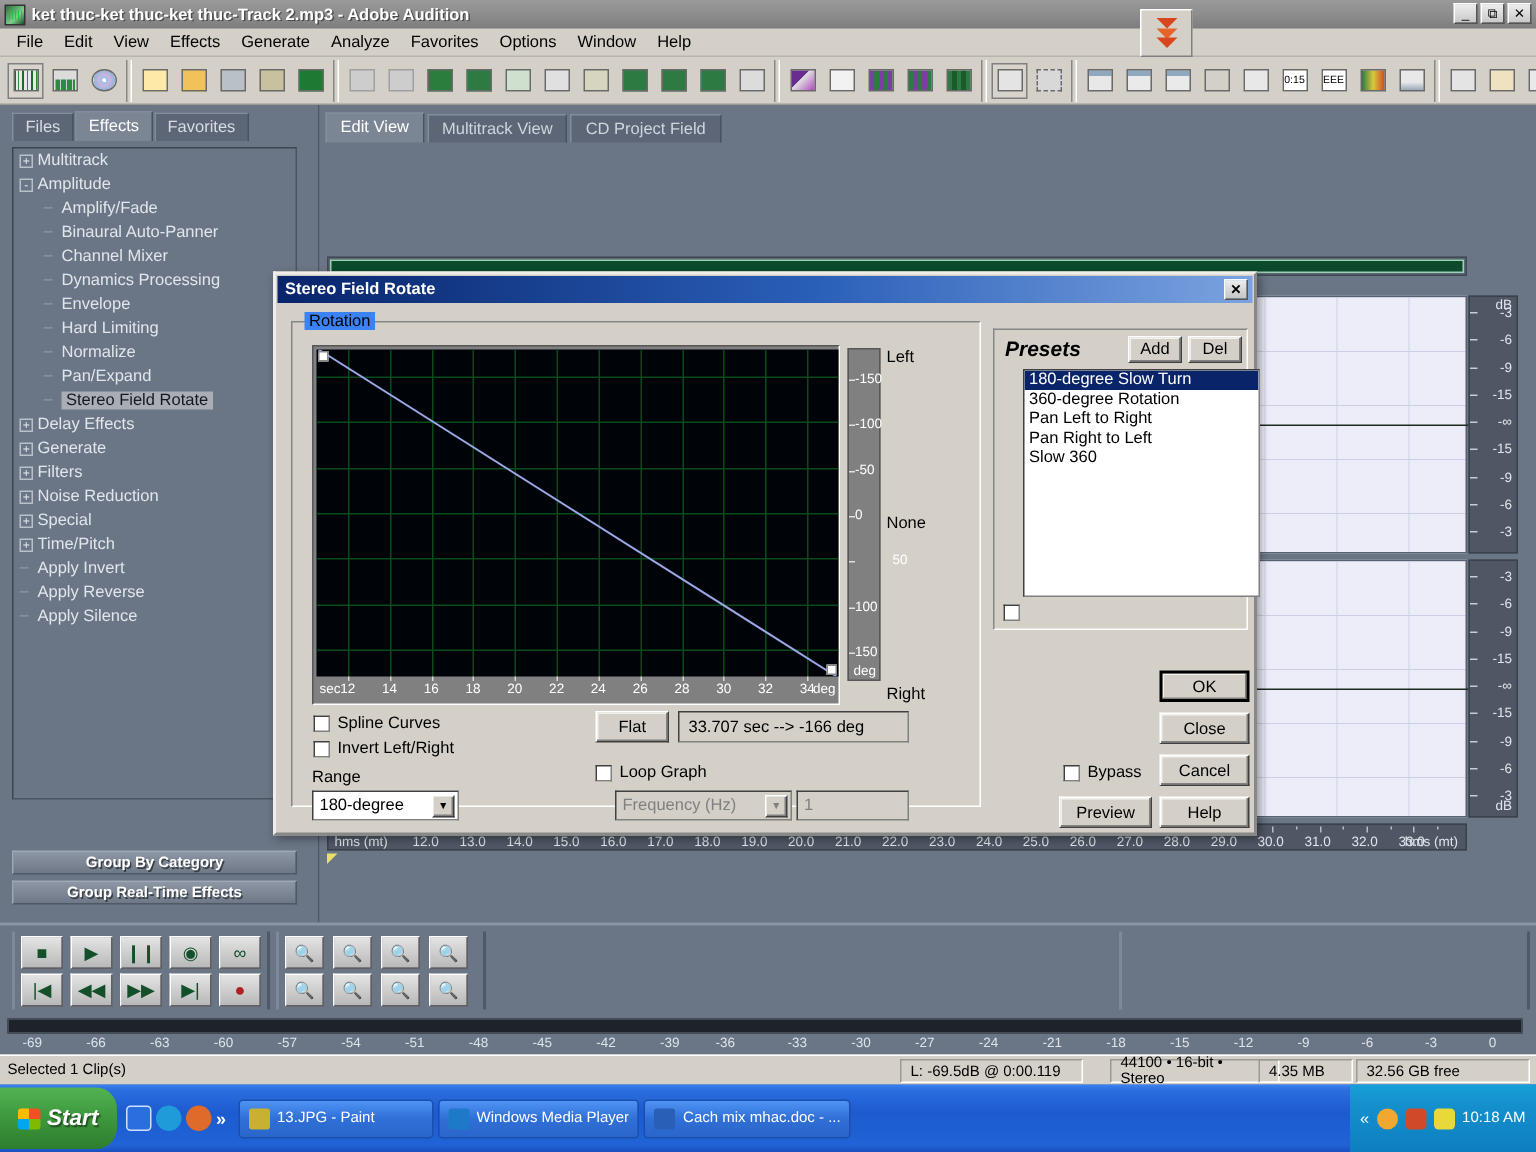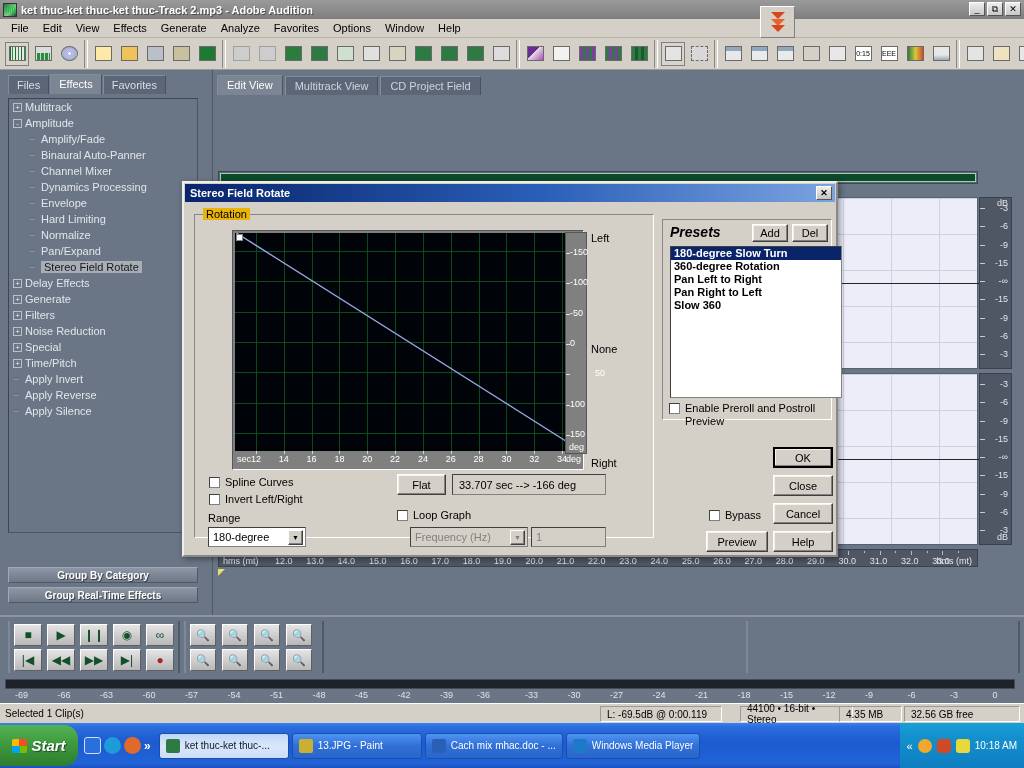--- a/index.html
+++ b/index.html
@@ -306,25 +306,25 @@
   .dlg-close {
     position:absolute; right:4px; top:3px; width:16px;height:14px;
     background: linear-gradient(to bottom,#ededed,#c4c4c4);
     border:1px solid #555; border-top-color:#fff; border-left-color:#fff;
     font-size:9px; line-height:12px; text-align:center; color:#000;
   }
   .group {
     position:absolute; border:1px solid #fff; border-top-color:#868686; border-left-color:#868686;
   }
   .group > .glabel {
-    position:absolute; top:-7px; left:8px; background:#eab308; padding:0 3px; font-size:11px; color:#000;
+    position:absolute; top:-7px; left:8px; background:#3b82f6; padding:0 3px; font-size:11px; color:#000;
   }
   .graph-outer {
     position:absolute; left:206px; top:228px; width:352px; height:240px;
-    background:#808080; border:1px solid #575757; border-right-color:#fff; border-bottom-color:#fff;margin-left:24px;
+    background:#808080; border:1px solid #575757; border-right-color:#fff; border-bottom-color:#fff;
   }
   .graph-canvas {
     position:absolute; left:2px; top:2px; width:348px; height:218px;
     background:#000308; overflow:hidden;
   }
   .gv { position:absolute; top:0; width:1px; height:218px; background:#0a4a18; }
   .gh { position:absolute; left:0; width:348px; height:1px; background:#0a4a18; }
   .gline { position:absolute; left:0; top:0; width:348px; height:218px; }
   .ghandle { position:absolute; width:7px;height:7px;background:#fff;border:1px solid #888; }
   .graph-xaxis {
@@ -895,35 +895,31 @@
       <span class="flag"></span>
       <span>Start</span>
     </div>
     <div class="quicklaunch">
       <span class="qlicon" style="background:#2b6ede;border:1px solid #cfe0ff;"></span>
       <span class="qlicon" style="background:#1e9bd8;border-radius:50%;"></span>
       <span class="qlicon" style="background:#e06a2a;border-radius:50%;"></span>
       <span style="color:#fff;font-weight:bold;font-size:12px;">»</span>
     </div>
     <div class="tasks" id="tasks">
-        <div class="taskitem active">
-          <span class="taskicon" style="background: rgb(45, 122, 66);"></span>
-          <span style="overflow: hidden; text-overflow: ellipsis;">ket thuc-ket thuc-...</span>
-        </div>
         <div class="taskitem">
           <span class="taskicon" style="background: rgb(200, 176, 48);"></span>
           <span style="overflow: hidden; text-overflow: ellipsis;">13.JPG - Paint</span>
         </div>
         <div class="taskitem">
+          <span class="taskicon" style="background: rgb(30, 122, 200);"></span>
+          <span style="overflow: hidden; text-overflow: ellipsis;">Windows Media Player</span>
+        </div>
+        <div class="taskitem">
           <span class="taskicon" style="background: rgb(42, 95, 184);"></span>
           <span style="overflow: hidden; text-overflow: ellipsis;">Cach mix mhac.doc - ...</span>
-        </div>
-        <div class="taskitem">
-          <span class="taskicon" style="background: rgb(30, 122, 200);"></span>
-          <span style="overflow: hidden; text-overflow: ellipsis;">Windows Media Player</span>
         </div>
       </div>
     <div class="tray">
       <span class="chev">«</span>
       <span class="qlicon" style="background:#f0a830;border-radius:50%;width:14px;height:14px;"></span>
       <span class="qlicon" style="background:#d04a2a;width:14px;height:14px;"></span>
       <span class="qlicon" style="background:#e8d83a;width:14px;height:14px;"></span>
       <span>10:18 AM</span>
     </div>
   </div>
@@ -1042,31 +1038,30 @@
     <div class="combo dis" style="position:absolute; left:226px; top:344px; width:118px; height:20px;">
       <span>Frequency (Hz)</span>
       <span class="arrow">▼</span>
     </div>
     <div class="txtin" style="position:absolute; left:347px; top:344px; width:75px; height:20px;">1</div>
 
     <div class="group" style="left:478px; top:36px; width:170px; height:201px;"></div>
     <span style="position:absolute; left:486px; top:41px; font-size:14px; font-weight:bold; font-style:italic; color:#000;">Presets</span>
     <div class="btn" style="position:absolute; left:568px; top:41px; width:36px; height:18px;">Add</div>
     <div class="btn" style="position:absolute; left:608px; top:41px; width:36px; height:18px;">Del</div>
-    <div class="preset-list" style="left:486px; top:63px; width:172px; height:152px;font-weight:bold;" id="presetlist">
+    <div class="preset-list" style="left:498px; top:63px; width:158px; height:152px;" id="presetlist">
         <div class="preset-item sel">180-degree Slow Turn</div>
         <div class="preset-item">360-degree Rotation</div>
         <div class="preset-item">Pan Left to Right</div>
         <div class="preset-item">Pan Right to Left</div>
         <div class="preset-item">Slow 360</div>
       </div>
 
     <div class="cbrow" style="position:absolute; left:485px; top:219px; width:155px; align-items:flex-start;">
       <span class="cb" style="margin-top:1px;"></span>
-      <span style="line-height:13px;">Enable Preroll and Postroll Preview</span>
     </div>
 
     <div class="btn default" style="position:absolute; left:589px; top:264px; width:60px; height:21px;">OK</div>
     <div class="btn" style="position:absolute; left:589px; top:292px; width:60px; height:21px;">Close</div>
     <div class="btn" style="position:absolute; left:589px; top:320px; width:60px; height:21px;">Cancel</div>
     <div class="btn" style="position:absolute; left:589px; top:348px; width:60px; height:21px;">Help</div>
     <div class="btn" style="position:absolute; left:522px; top:348px; width:62px; height:21px;">Preview</div>
     <div class="cbrow" style="position:absolute; left:525px; top:326px;">
       <span class="cb"></span>
       <span>Bypass</span>

